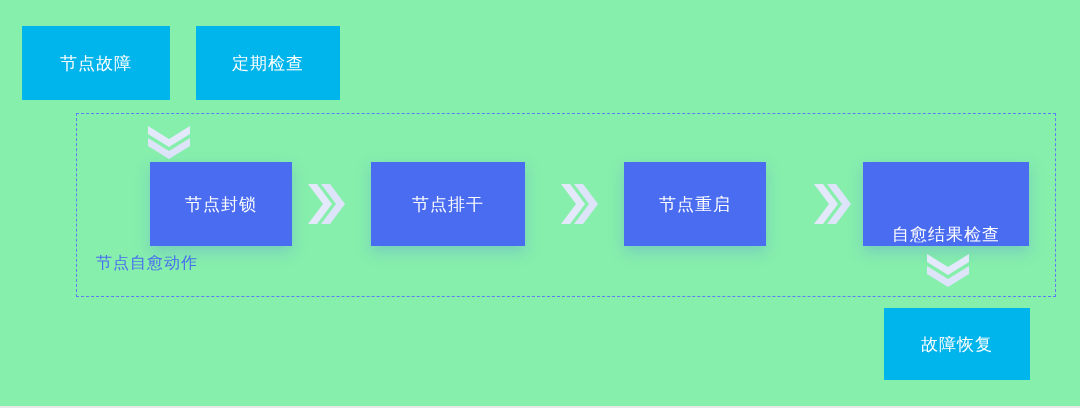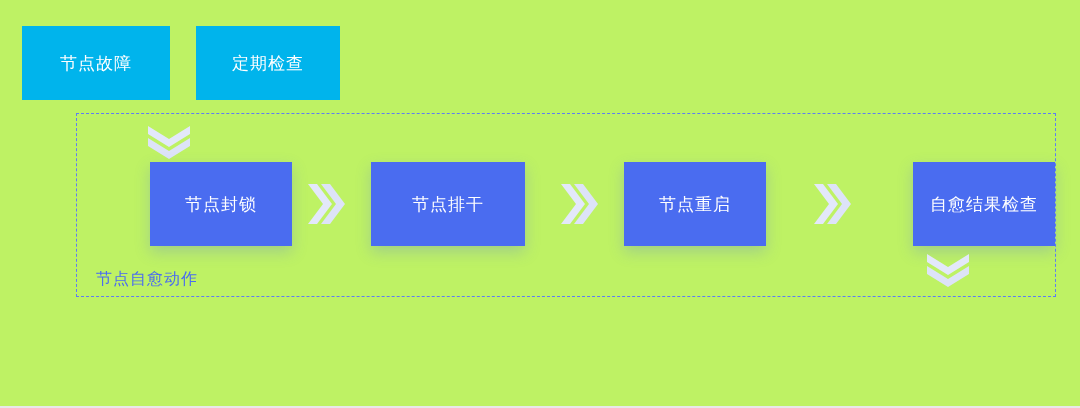--- a/index.html
+++ b/index.html
@@ -7,21 +7,21 @@
     padding: 0;
     background: #ffffff;
   }
   body {
     font-family: "Liberation Sans", "DejaVu Sans", sans-serif;
   }
   #canvas {
     position: relative;
     width: 1080px;
     height: 408px;
-    background: #bef264;
+    background: #86efac;
     overflow: hidden;
   }
   
   .bottom-rule {
     position: absolute;
     left: 0;
     bottom: 0;
     width: 1080px;
     height: 2px;
     background: #e8e8ea;
@@ -76,21 +76,21 @@
   <div class="box box-cyan" style="left:22px; top:26px; width:148px; height:74px;">
     <span>节点故障</span>
   </div>
 
   <div class="box box-cyan" style="left:196px; top:26px; width:144px; height:74px;">
     <span>定期检查</span>
   </div>
 
   <div class="dashed-region" style="left:76px; top:113px; width:980px; height:184px;"></div>
 
-  <div class="region-label" style="left:96px; top:269px;">节点自愈动作</div>
+  <div class="region-label" style="left:96px; top:253px;">节点自愈动作</div>
 
   <div class="chev-down" style="left:146px; top:124px;">
     <svg width="46" height="36" viewBox="0 0 46 36" xmlns="http://www.w3.org/2000/svg">
       <path d="M2 2 L23 15 L44 2 L44 10 L23 23 L2 10 Z" fill="#e3e8fa"></path>
       <path d="M2 14 L23 27 L44 14 L44 22 L23 35 L2 22 Z" fill="#dde3f8"></path>
     </svg>
   </div>
 
   <div class="box box-blue" style="left:118px; top:162px; width:142px; height:84px;margin-left:32px;">
     <span>节点封锁</span>
@@ -118,26 +118,29 @@
     <span>节点重启</span>
   </div>
 
   <div class="chev-right" style="left:812px; top:182px;">
     <svg width="40" height="44" viewBox="0 0 40 44" xmlns="http://www.w3.org/2000/svg">
       <path d="M2 2 L17 22 L2 42 L11 42 L26 22 L11 2 Z" fill="#e3e8fa"></path>
       <path d="M15 2 L30 22 L15 42 L24 42 L39 22 L24 2 Z" fill="#dde3f8"></path>
     </svg>
   </div>
 
-  <div class="box box-blue" style="left:913px; top:162px; width:142px; height:84px;">
+  <div class="box box-blue" style="left:863px; top:162px; width:166px; height:84px;align-items:flex-end;">
     <span>自愈结果检查</span>
   </div>
 
   <div class="chev-down" style="left:925px; top:252px;">
     <svg width="46" height="36" viewBox="0 0 46 36" xmlns="http://www.w3.org/2000/svg">
       <path d="M2 2 L23 15 L44 2 L44 10 L23 23 L2 10 Z" fill="#e3e8fa"></path>
       <path d="M2 14 L23 27 L44 14 L44 22 L23 35 L2 22 Z" fill="#dde3f8"></path>
     </svg>
   </div>
 
+  <div class="box box-cyan" style="left:884px; top:308px; width:146px; height:72px;">
+    <span>故障恢复</span>
+  </div>
 
   <div class="bottom-rule"></div>
 </div>
 
 </body></html>

